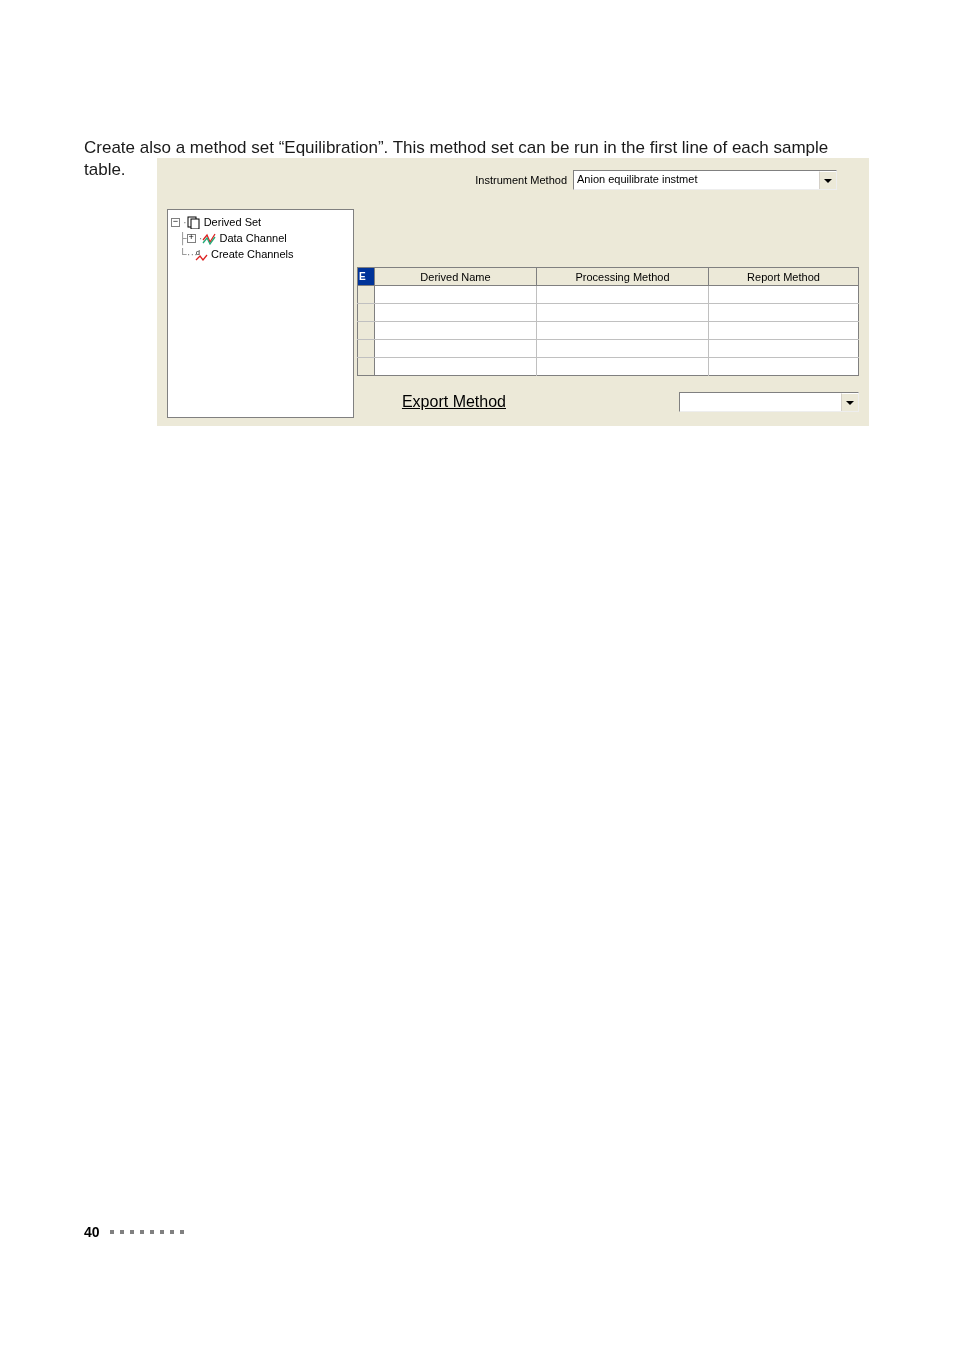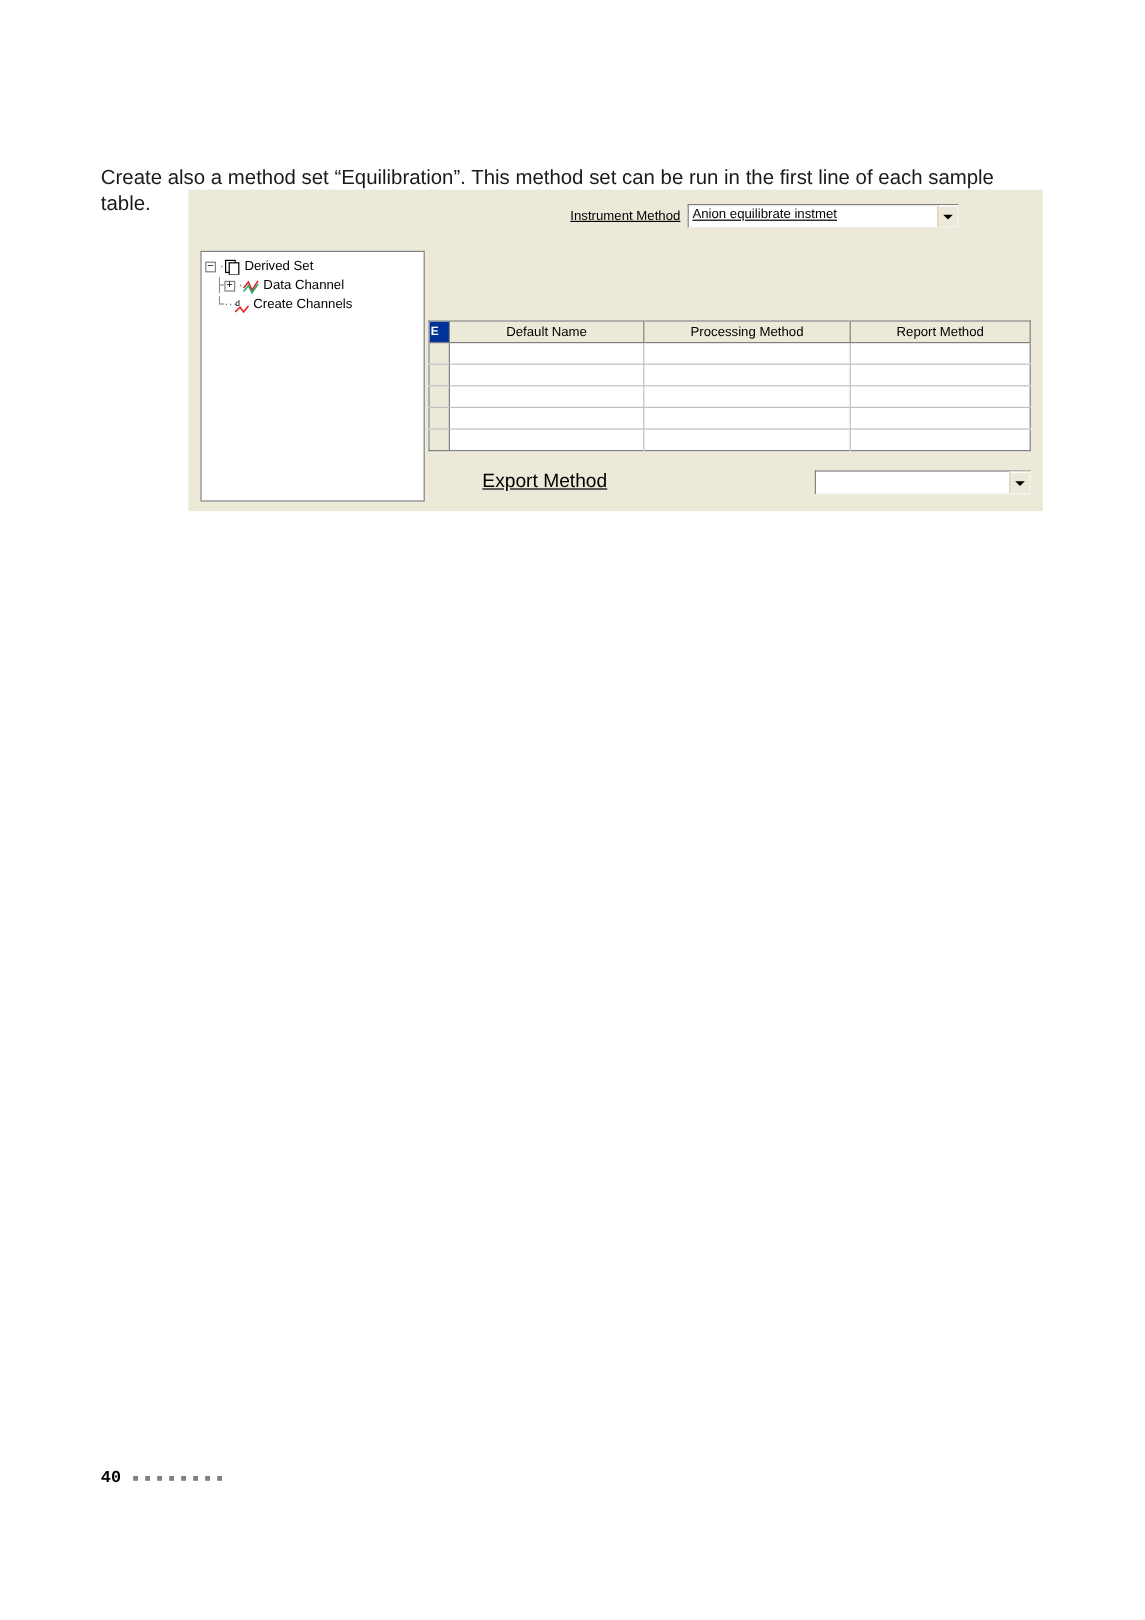--- a/index.html
+++ b/index.html
@@ -91,31 +91,30 @@
     top: 7px;
     width: 502px;
     font-family: Tahoma, Arial, sans-serif;
     font-size: 11px;
     color: #000;
   }
   .frow {
     display: flex;
     align-items: center;
     height: 30px;
-    text-decoration: underline;
   }
   .flabel {
     width: 216px;
     text-align: right;
     padding-right: 6px;
     box-sizing: border-box;
   }
   .combo {
     height: 20px;
-    width: 226px;
+    width: 264px;
     background: #ffffff;
     border-top: 1px solid #808080;
     border-left: 1px solid #808080;
     border-right: 1px solid #eee;
     border-bottom: 1px solid #eee;
     box-sizing: border-box;
     display: flex;
     align-items: stretch;
   }
   .combo-text {
@@ -202,21 +201,21 @@
   .footer {
     position: absolute;
     left: 84px;
     top: 1224px;
     width: 786px;
     font-size: 14px;
     display: flex;
     align-items: center;
     gap: 10px;
   }
-  .pageno { font-weight: bold; font-family: Liberation Mono, monospace; }
+  .pageno { font-weight: bold; }
   .dots {
     display: flex;
     gap: 6px;
   }
   .dot {
     width: 4px;
     height: 4px;
     background: #808080;
   }
 </style>
@@ -275,21 +274,21 @@
               <div class="caret"></div>
             </div>
         </div>
       </div>
     </div>
 
     <table class="grid" cellspacing="0">
       <tbody>
           <tr>
         <td class="corner">E</td>
-        <td class="hdrcell" style="width:162px">Default Name</td>
+        <td class="hdrcell" style="width:162px">Derived Name</td>
         <td class="hdrcell" style="width:172px">Processing Method</td>
         <td class="hdrcell" style="width:150px;border-right:none">Report Method</td>
       </tr>
       <tr>
         <td class="rowhdr"></td>
         <td class="cell"></td>
         <td class="cell"></td>
         <td class="cell" style="border-right:none"></td>
       </tr>
       <tr>

